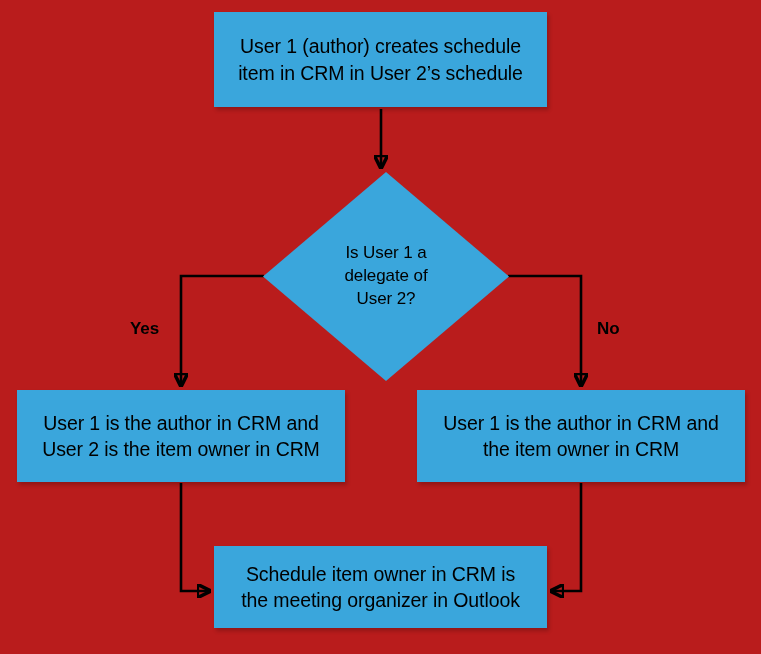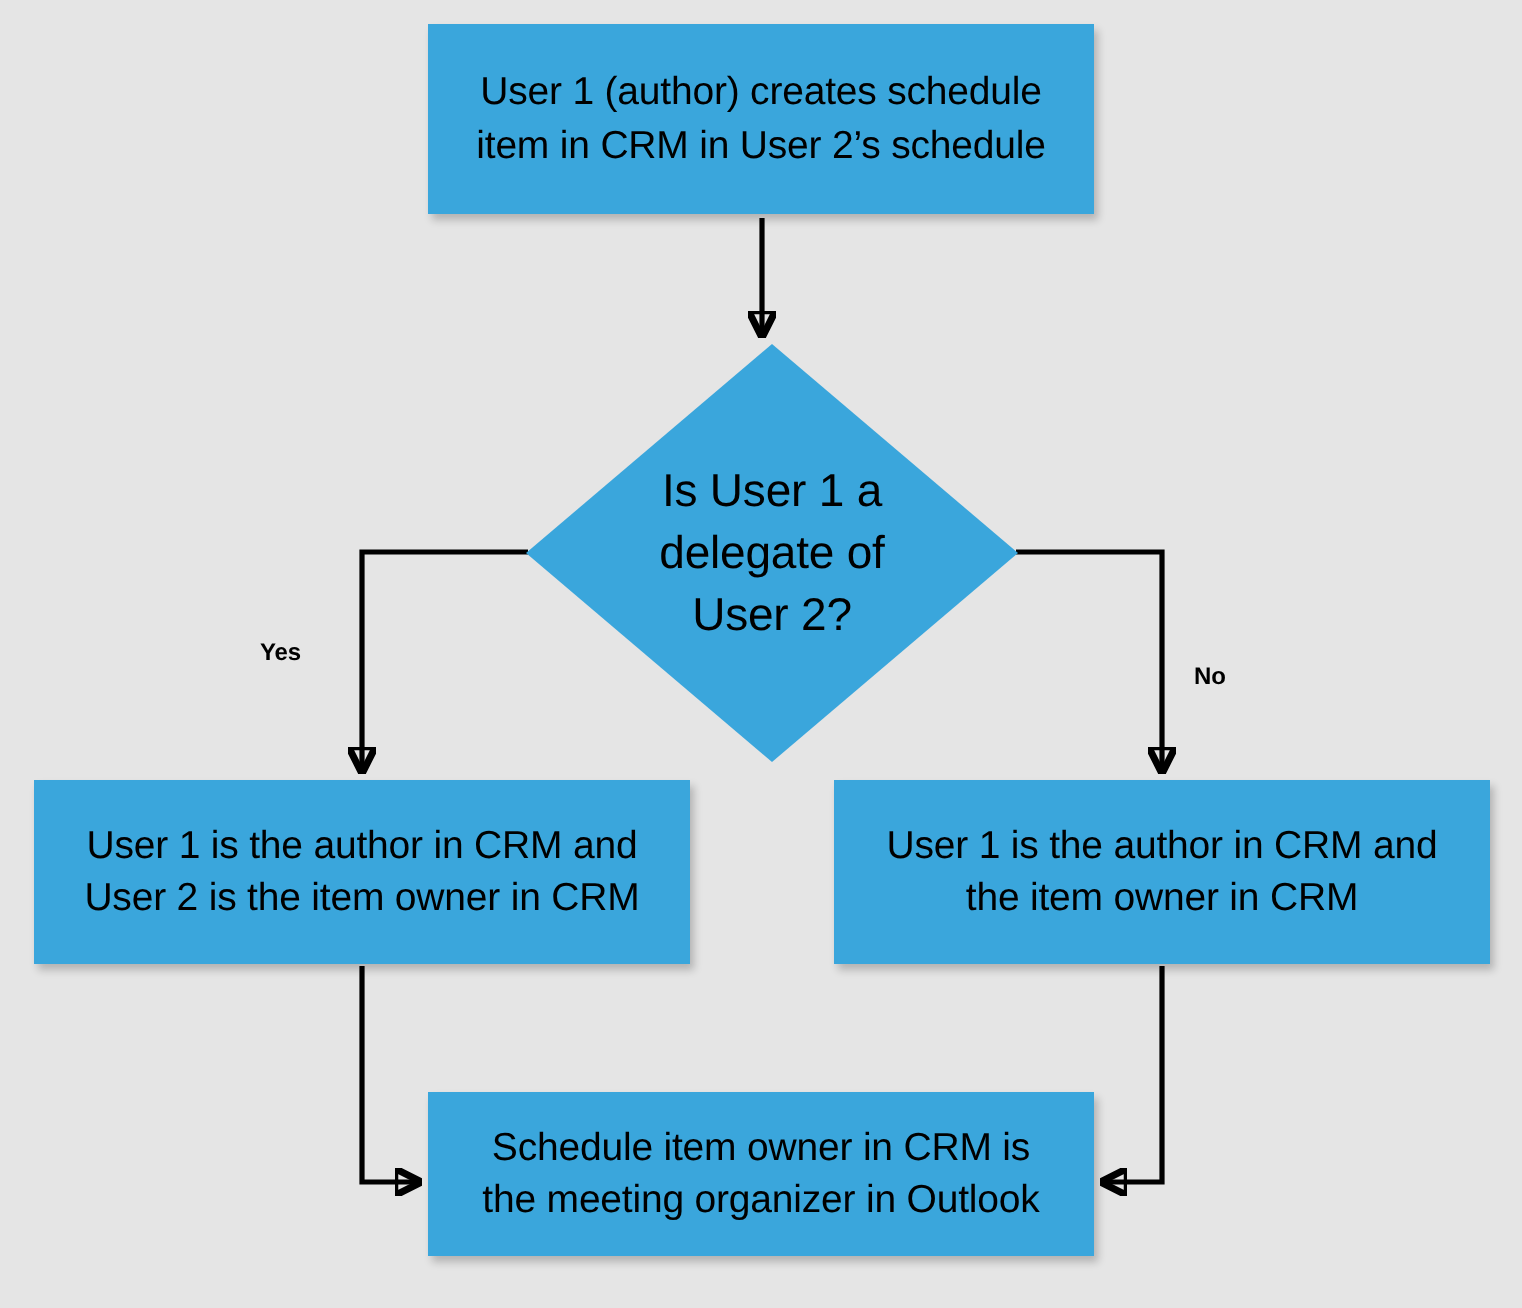--- a/index.html
+++ b/index.html
@@ -7,21 +7,21 @@
     padding: 0;
     background: #ffffff;
   }
   body {
     font-family: "Liberation Sans", sans-serif;
   }
   #canvas {
     position: relative;
     width: 761px;
     height: 654px;
-    background: #e5e5e5;
+    background: #b91c1c;
     overflow: hidden;
   }
   .node {
     position: absolute;
     box-sizing: border-box;
     background: #3aa6dc;
     color: #000000;
     display: flex;
     align-items: center;
     justify-content: center;
@@ -46,29 +46,29 @@
     background: #3aa6dc;
     clip-path: polygon(50% 0%, 100% 50%, 50% 100%, 0% 50%);
   }
   #diamond-label {
     position: absolute;
     inset: 0;
     display: flex;
     align-items: center;
     justify-content: center;
     text-align: center;
-    font-size: 23px;
+    font-size: 17px;
     line-height: 1.34;
     color: #000;
     white-space: pre-line;
     letter-spacing: -0.1px;
   }
   .edge-label {
     position: absolute;
-    font-size: 12px;
+    font-size: 17px;
     font-weight: bold;
     color: #000;
     letter-spacing: -0.1px;
   }
   svg#edges {
     position: absolute;
     left: 0;
     top: 0;
     width: 761px;
     height: 654px;
@@ -108,21 +108,21 @@
 
   <div id="diamond-wrap">
     <div id="diamond-shape"></div>
     <div id="diamond-label">Is User 1 a
 delegate of
 User 2?</div>
   </div>
 
   <div class="edge-label" id="label-yes" style="left:130px; top:319px;">Yes</div>
 
-  <div class="edge-label" id="label-no" style="left:597px; top:331px;">No</div>
+  <div class="edge-label" id="label-no" style="left:597px; top:319px;">No</div>
 
   <div class="node" id="node-yes-result" style="left:17px; top:390px; width:328px; height:92px;">User 1 is the author in CRM and
 User 2 is the item owner in CRM</div>
 
   <div class="node" id="node-no-result" style="left:417px; top:390px; width:328px; height:92px;">User 1 is the author in CRM and
 the item owner in CRM</div>
 
   <div class="node" id="node-end" style="left:214px; top:546px; width:333px; height:82px;">Schedule item owner in CRM is
 the meeting organizer in Outlook</div>
 

